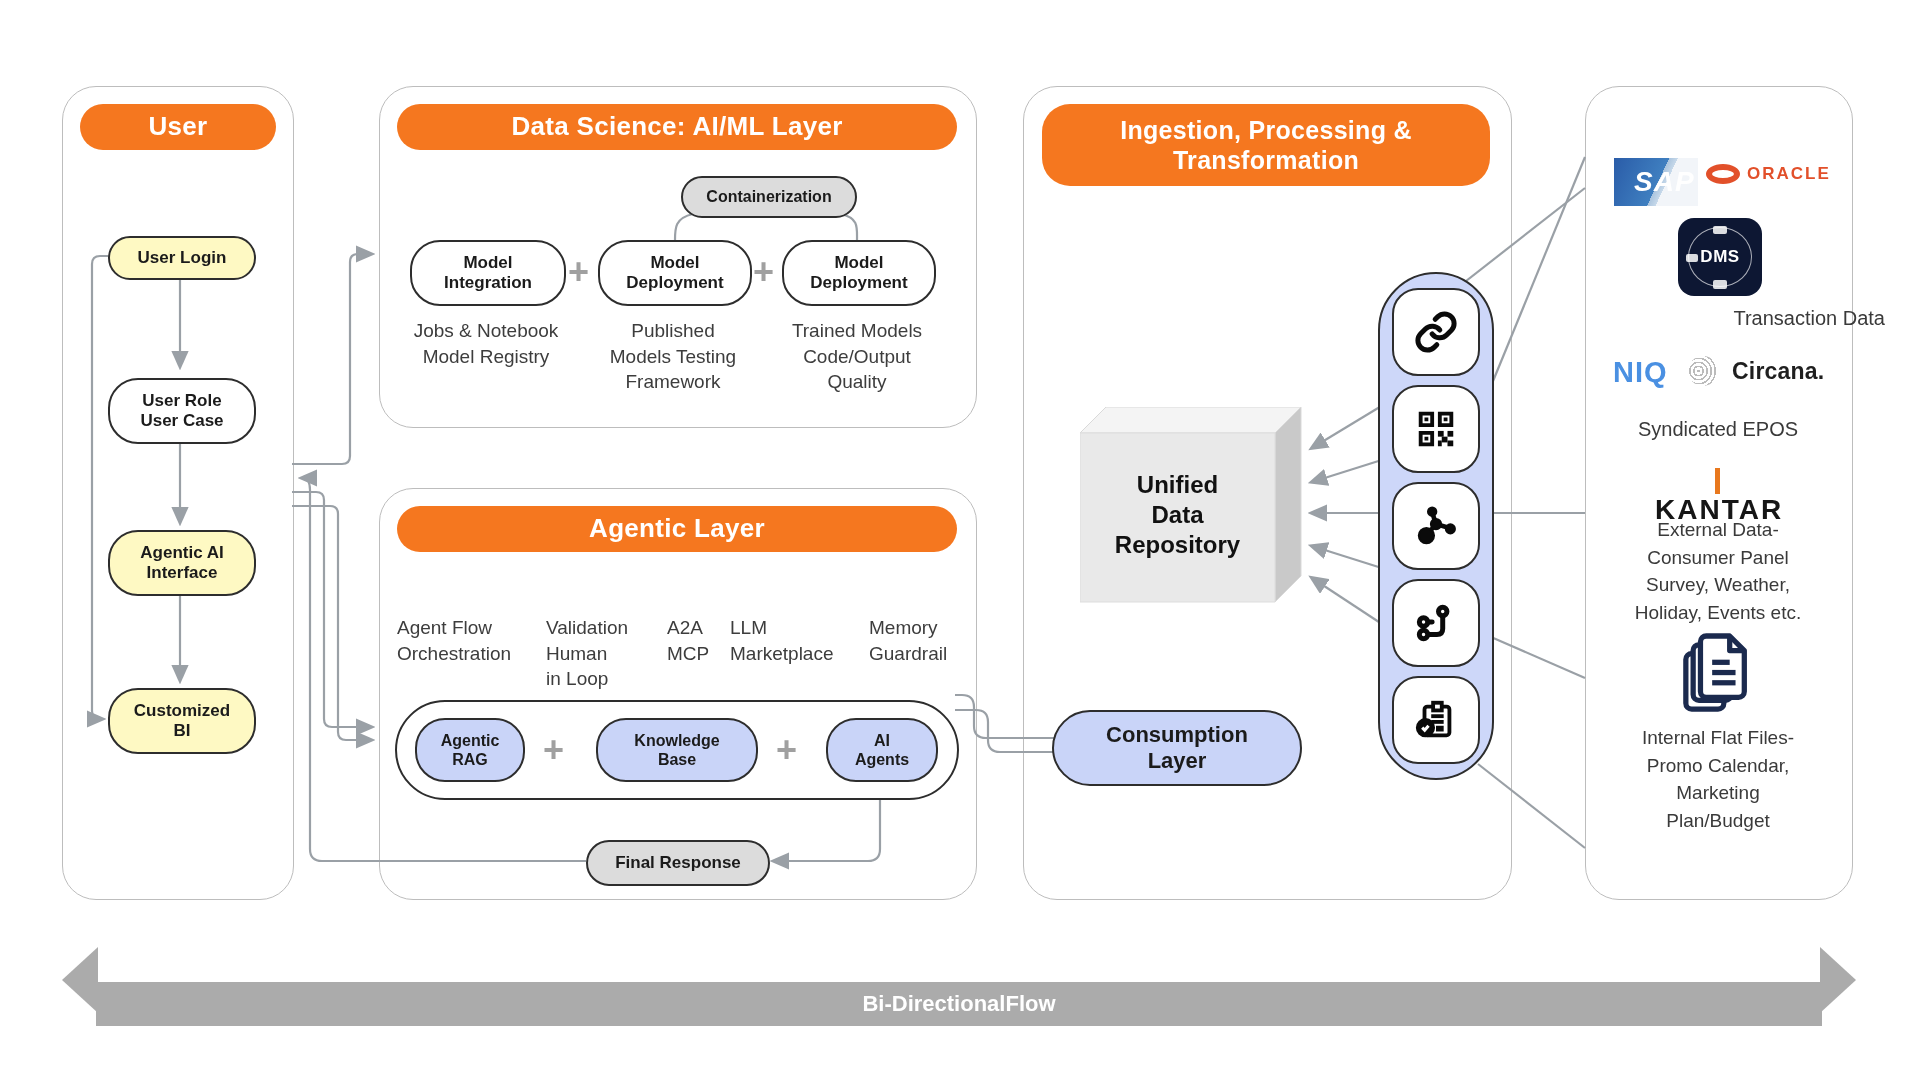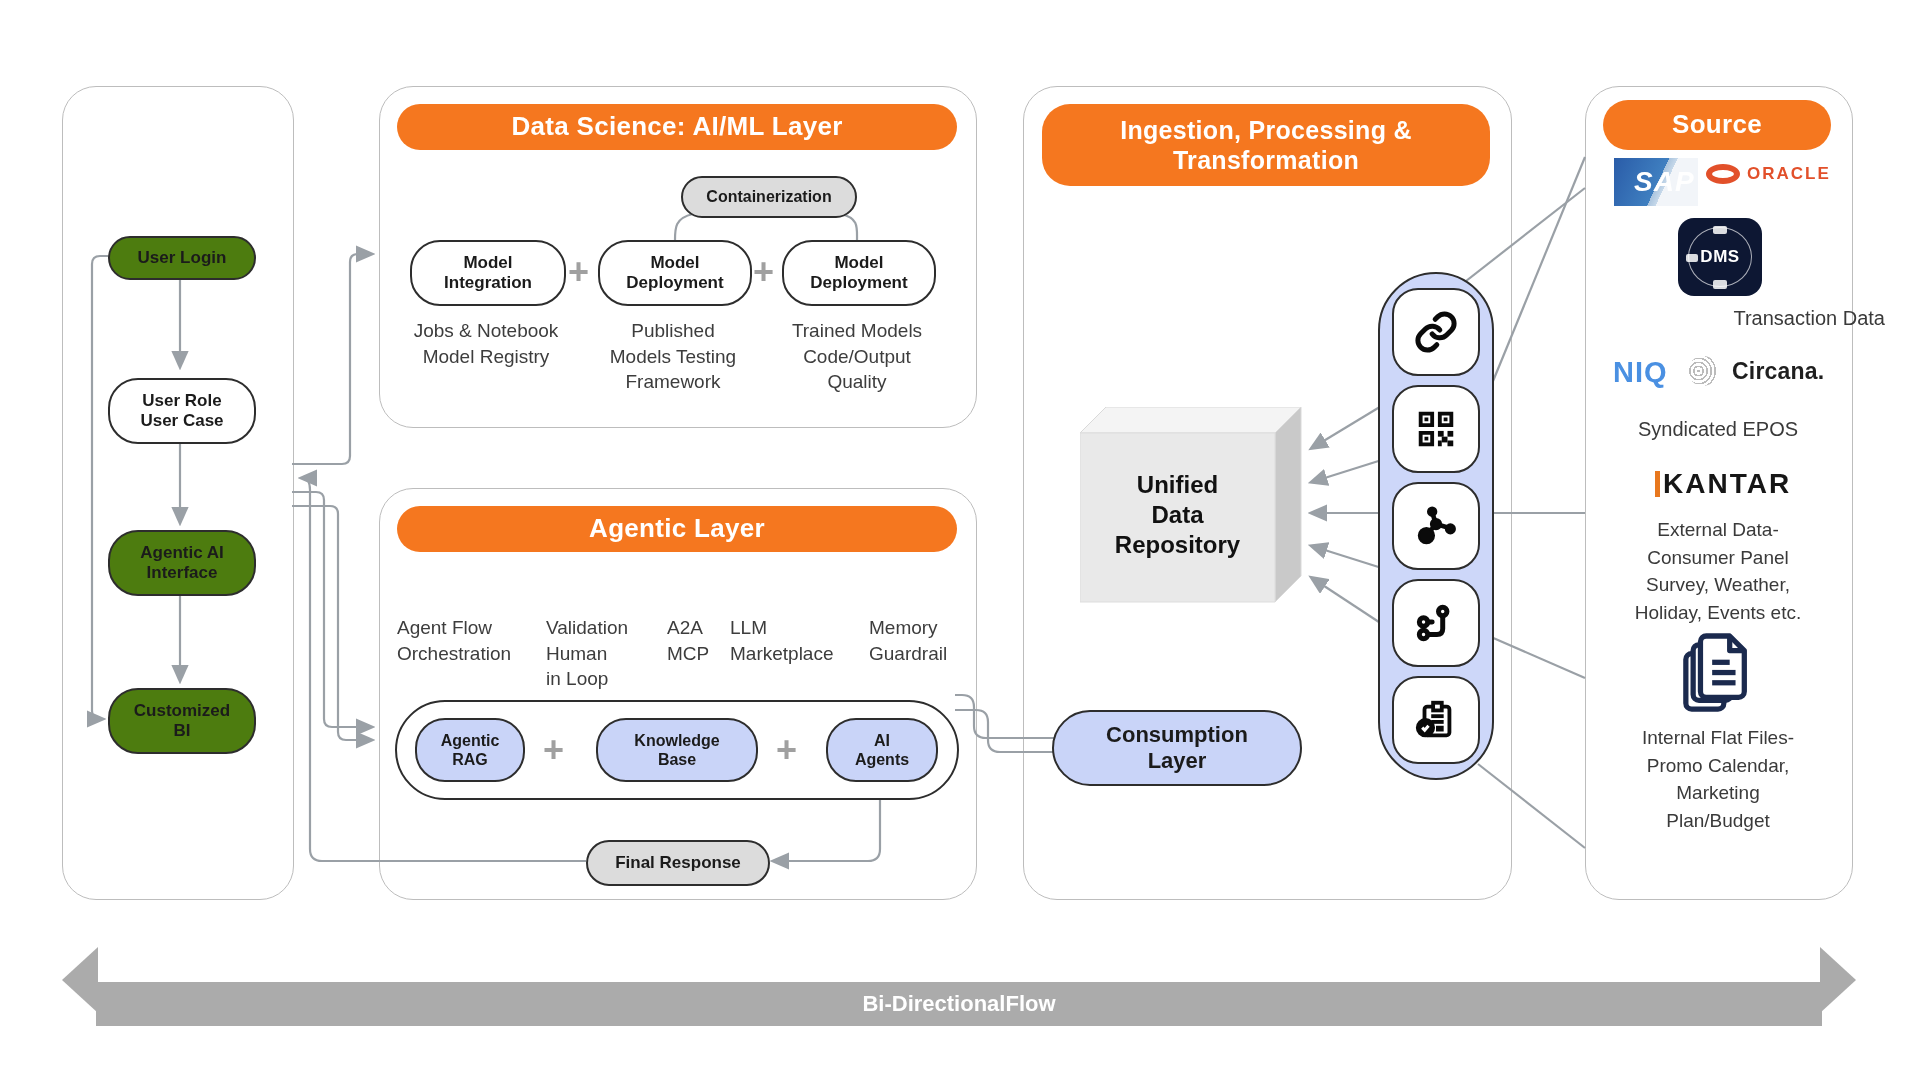--- a/index.html
+++ b/index.html
@@ -6,21 +6,21 @@
   .canvas{position:relative;width:1920px;height:1080px;background:#ffffff;overflow:hidden;
           font-family:"Liberation Sans",sans-serif;}
   .panel{position:absolute;background:#ffffff;border:1.6px solid #bdbdbd;border-radius:34px;z-index:1;}
   .wires{position:absolute;left:0;top:0;width:1920px;height:1080px;z-index:2;pointer-events:none;}
   .titlepill{position:absolute;background:#F5771F;border-radius:28px;color:#ffffff;font-weight:bold;
              display:flex;align-items:center;justify-content:center;text-align:center;z-index:3;
              font-size:26px;letter-spacing:.3px;white-space:pre-line;line-height:1.2;}
   .node{position:absolute;display:flex;align-items:center;justify-content:center;text-align:center;
         border:2px solid #2d2d2d;border-radius:30px;font-weight:bold;color:#1b1b1b;z-index:3;
         font-size:17px;line-height:1.2;white-space:pre-line;background:#fff;}
-  .cream{background:#4d7c0f;}
+  .cream{background:#fef9c3;}
   .lav{background:#C9D4F8;}
   .gray{background:#DCDCDC;}
   .plus{position:absolute;color:#a0a0a0;font-weight:bold;font-size:36px;z-index:3;line-height:1;}
   .sublabel{position:absolute;color:#3d3d3d;font-size:19px;text-align:center;line-height:1.35;z-index:3;white-space:pre-line;}
   .cap{position:absolute;color:#3d3d3d;font-size:19px;text-align:left;line-height:1.35;z-index:3;white-space:pre-line;}
   .pillbox{position:absolute;border:2px solid #2d2d2d;border-radius:50px;background:#fff;z-index:3;}
   .cubewrap{position:absolute;z-index:3;}
   .cubetext{position:absolute;color:#111;font-weight:bold;font-size:24px;text-align:center;
             line-height:1.25;z-index:4;white-space:pre-line;}
   .iconrail{position:absolute;background:#CDD7F9;border:2px solid #2d2d2d;border-radius:58px;z-index:3;}
@@ -38,21 +38,21 @@
   .dms{position:absolute;width:84px;height:78px;background:#0d1733;border-radius:16px;z-index:3;
        display:flex;align-items:center;justify-content:center;}
   .dms .ring{position:absolute;width:62px;height:58px;border:1.5px solid rgba(255,255,255,.65);border-radius:50%;}
   .dms .dmstext{color:#ffffff;font-weight:bold;font-size:17px;letter-spacing:.5px;z-index:1;}
   .dms .tick{position:absolute;background:rgba(255,255,255,.85);}
   .niq{position:absolute;color:#4a90e2;font-weight:bold;font-size:29px;letter-spacing:1px;z-index:3;}
   .circana{position:absolute;display:flex;align-items:center;gap:14px;z-index:3;}
   .circana .sphere{width:30px;height:30px;border-radius:50%;
         background:repeating-radial-gradient(circle at 35% 50%, #bbb 0 1.5px, #fff 1.5px 4px);}
   .circana .ctext{color:#1f1f1f;font-size:23px;font-weight:bold;letter-spacing:.2px;}
-  .kantar{position:absolute;display:flex;align-items:center;z-index:3;}
+  .kantar{position:absolute;display:flex;align-items:center;z-index:3;flex-direction:column;}
   .kantar .kbar{width:5px;height:26px;background:#e8781e;margin-right:3px;}
   .kantar .ktext{color:#161616;font-weight:bold;font-size:28px;letter-spacing:2px;}
   .band{position:absolute;left:96px;top:958px;width:1726px;height:44px;background:#ABABAB;z-index:3;
         display:flex;align-items:center;justify-content:center;color:#fff;font-weight:bold;font-size:22px;margin-top:24px;}
   .band-arrow{position:absolute;top:947px;width:0;height:0;border-top:33px solid transparent;
               border-bottom:33px solid transparent;z-index:3;}
   .band-arrow.left{left:62px;border-right:36px solid #ABABAB;}
   .band-arrow.right{left:1820px;border-left:36px solid #ABABAB;}
 </style>
 </head>
@@ -101,20 +101,21 @@
       <path d="M1388,628 L1312,578" marker-end="url(#arr)"></path>
 
       <path d="M1585,157 L1491,386"></path>
       <path d="M1585,188 L1452,292"></path>
       <path d="M1585,513 L1491,513"></path>
       <path d="M1585,678 L1491,637"></path>
       <path d="M1585,848 L1478,764"></path>
     </g>
   </svg>
 
+  <div class="titlepill" style="left:80px;top:104px;width:196px;height:46px;">User</div>
   <div class="node cream" style="left:108px;top:236px;width:144px;height:40px;">User Login</div>
   <div class="node" style="left:108px;top:378px;width:144px;height:62px;">User Role
 User Case</div>
   <div class="node cream" style="left:108px;top:530px;width:144px;height:62px;">Agentic AI
 Interface</div>
   <div class="node cream" style="left:108px;top:688px;width:144px;height:62px;">Customized
 BI</div>
 
   <div class="titlepill" style="left:397px;top:104px;width:560px;height:46px;">Data Science: AI/ML Layer</div>
   <div class="node gray" style="left:681px;top:176px;width:172px;height:38px;font-size:16px;">Containerization</div>
@@ -221,21 +222,20 @@
       <rect x="6" y="5" width="13" height="15" rx="1.5"></rect>
       <rect x="10.5" y="3" width="4.5" height="4" fill="#ffffff"></rect>
       <line x1="9.5" y1="10" x2="16" y2="10"></line>
       <line x1="9.5" y1="13" x2="16" y2="13"></line>
       <line x1="12" y1="16.5" x2="16" y2="16.5" stroke-width="3"></line>
       <circle cx="6.5" cy="16" r="4" fill="#0a0a0a"></circle>
       <path d="M4.8 16 l1.3 1.3 2-2.3" stroke="#ffffff" stroke-width="1.6"></path>
     </svg>
   </div>
 
-  <div class="titlepill" style="left:1603px;top:100px;width:228px;height:50px;">Source</div>
 
   <div class="saplogo" style="left:1614px;top:158px;">
     <span>SAP</span>
   </div>
   <div class="oracle" style="left:1706px;top:164px;">
     <span class="oring"></span>
     <span class="otext">ORACLE</span>
   </div>
   <div class="dms" style="left:1678px;top:218px;">
     <span class="ring"></span>

